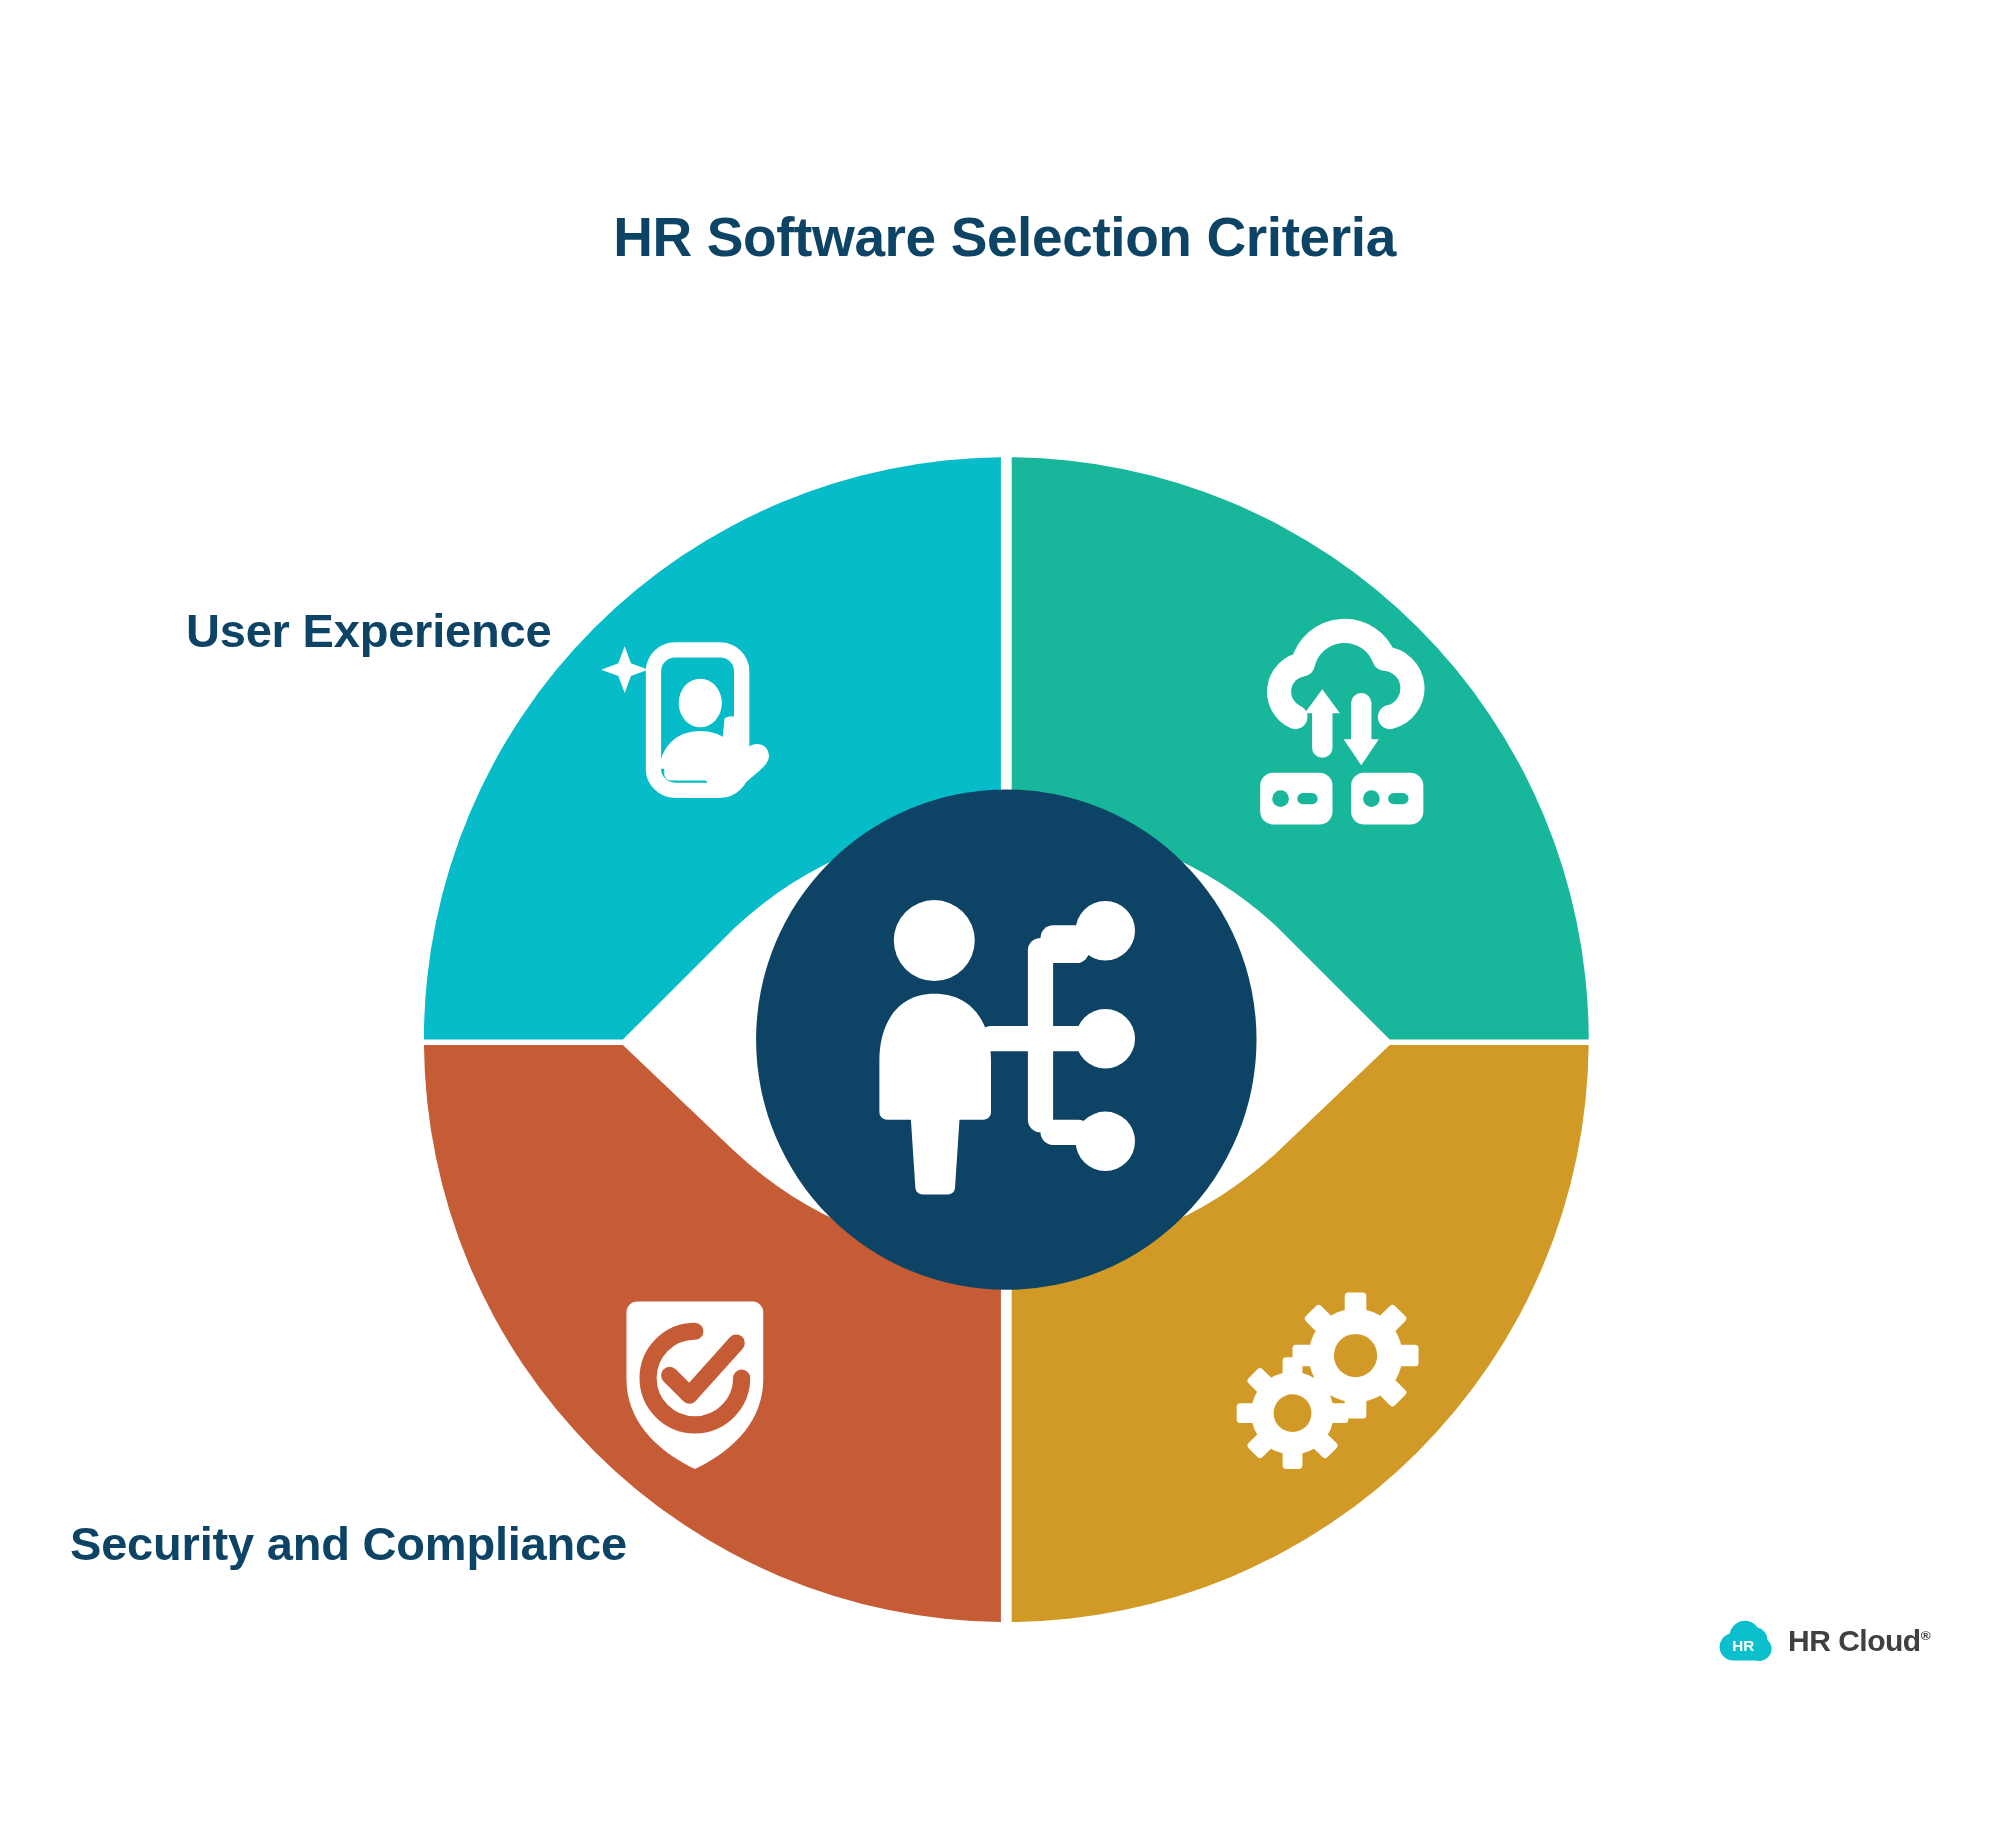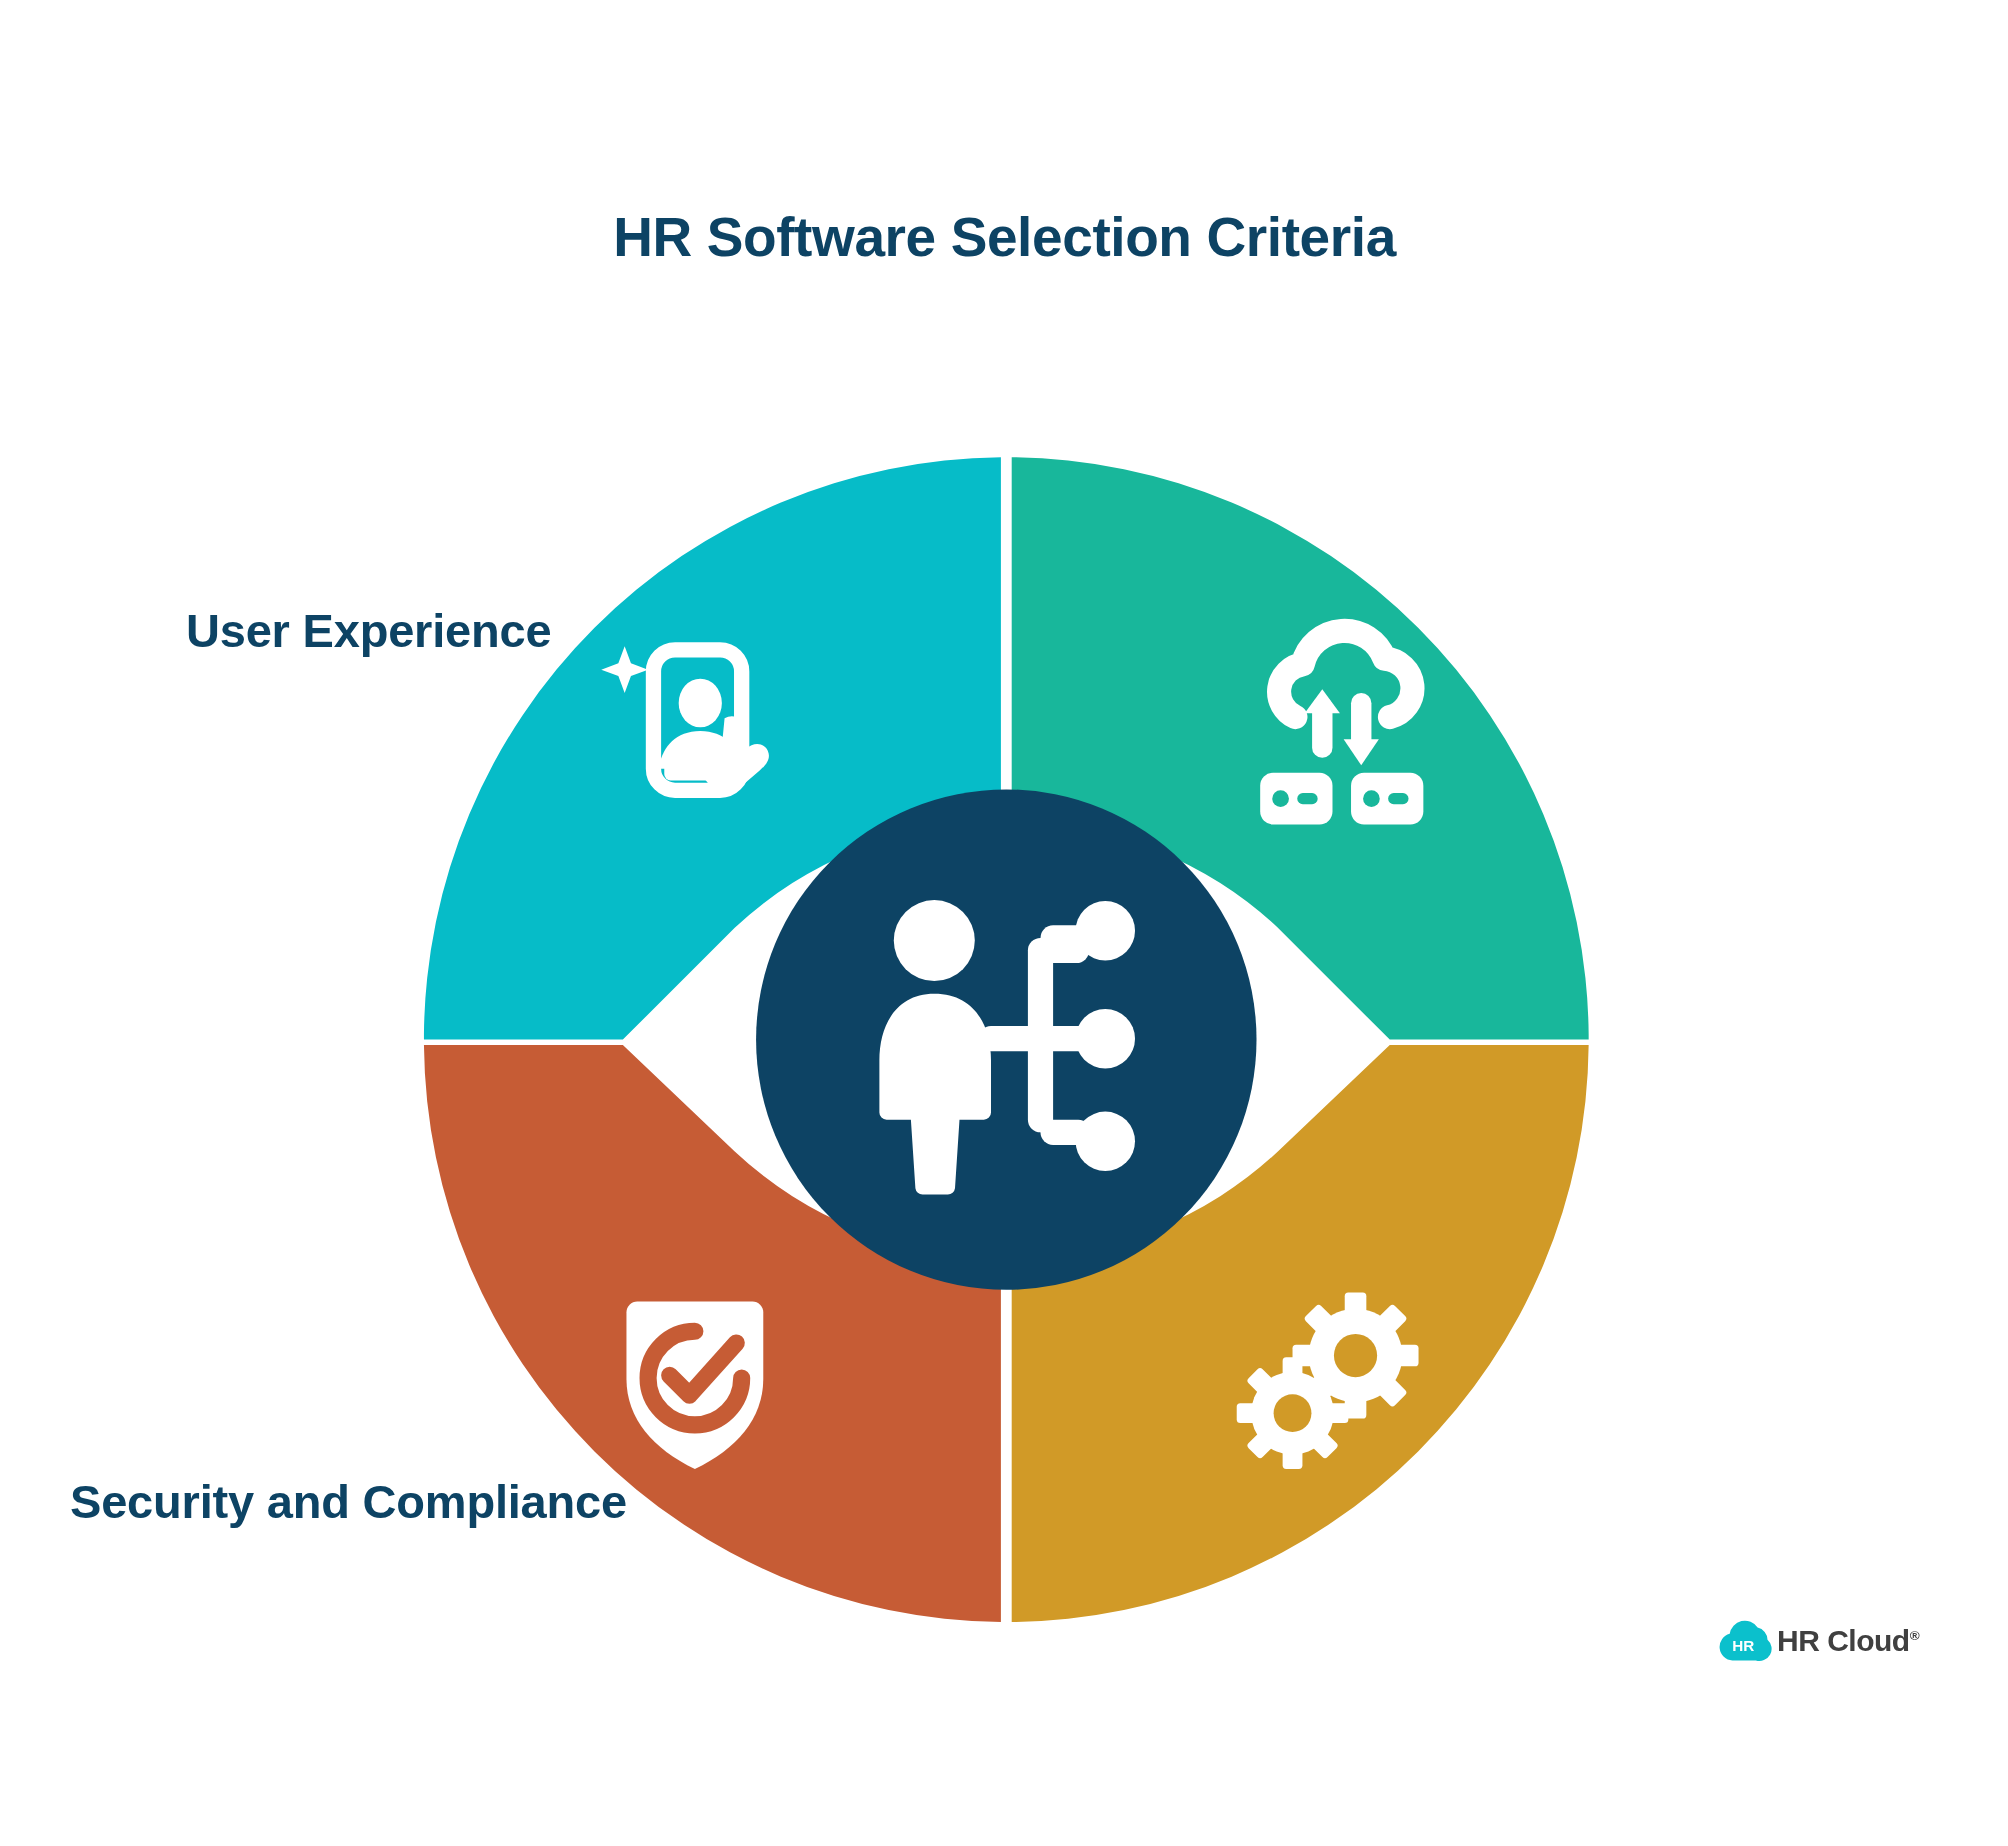--- a/index.html
+++ b/index.html
@@ -43,38 +43,38 @@
     position: absolute;
     font-family: "Liberation Sans", sans-serif;
     font-size: 47px;
     font-weight: 700;
     color: #0d4364;
     white-space: nowrap;
     letter-spacing: -0.2px;
   }
   .label-ux        { top: 603px;  left: 186px; }
   .label-deploy    { top: 621px;  left: 1521px; }
-  .label-security  { top: 1474px; left: 70px; }
+  .label-security  { top: 1516px; left: 70px; }
   .label-integr    { top: 1474px; left: 1518px; }
 
   .wheel {
     position: absolute;
     left: 0;
     top: 0;
     width: 2009px;
     height: 1847px;
   }
 
   .brand {
     position: absolute;
     left: 1717px;
     top: 1614px;
     display: flex;
     align-items: center;
-    gap: 4px;
+    gap: 15px;
     height: 54px;
   }
   .brand-mark { width: 56px; height: 45px; display: block; }
   .brand-text {
     font-family: "Liberation Sans", sans-serif;
     font-size: 30px;
     font-weight: 700;
     color: #404040;
     letter-spacing: -0.5px;
     line-height: 1;

